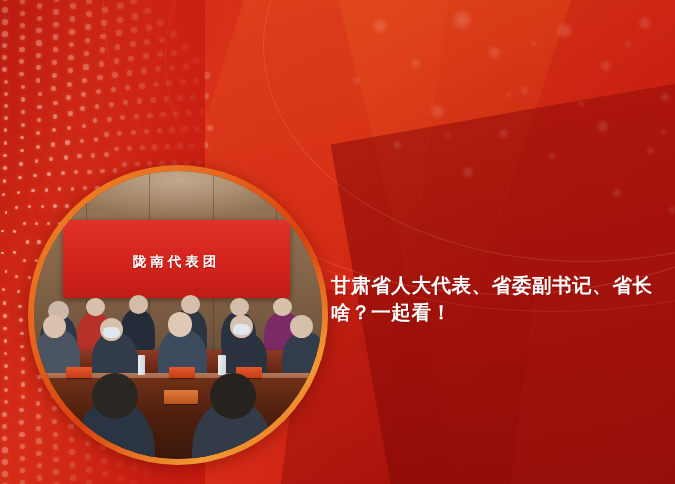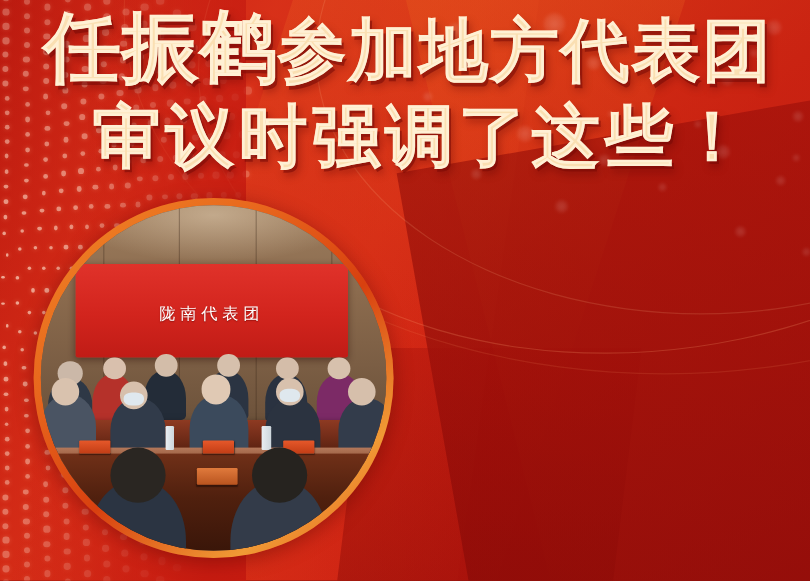--- a/index.html
+++ b/index.html
@@ -142,21 +142,21 @@
     display:flex;flex-direction:column;align-items:center;justify-content:center;
     overflow:hidden;
   }
   .banner-l1{
     color:#fff;font-weight:bold;font-size:13.5px;letter-spacing:.5px;
     font-family:"Liberation Serif","DejaVu Serif",serif;
     text-shadow:0 1px 1px rgba(90,6,4,.5);
     white-space:nowrap;
   }
   .banner-l2{
-    color:#fff;font-weight:normal;font-size:13.5px;letter-spacing:4px;margin-top:6px;
+    color:#fff;font-weight:bold;font-size:13.5px;letter-spacing:4px;margin-top:6px;
     font-family:"Liberation Serif","DejaVu Serif",serif;
     text-shadow:0 1px 1px rgba(90,6,4,.5);
     white-space:nowrap;
   }
   .table-far{
     position:absolute;left:-6%;top:62%;right:-6%;height:10%;
     background:linear-gradient(180deg,#8e3a22 0%,#6d2a17 60%,#55200f 100%);
     box-shadow:0 2px 5px rgba(20,6,3,.5);
   }
   .table-near{
@@ -708,26 +708,20 @@
       <div class="dot" style="left: 203.383px; top: 405.36px; width: 6.45px; height: 6.45px; opacity: 0.25;"></div>
       <div class="dot" style="left: 193.09px; top: 419.628px; width: 6.45px; height: 6.45px; opacity: 0.25;"></div>
       <div class="dot" style="left: 181.972px; top: 433.236px; width: 6.45px; height: 6.45px; opacity: 0.25;"></div>
       <div class="dot" style="left: 170.068px; top: 446.134px; width: 6.45px; height: 6.45px; opacity: 0.25;"></div>
       <div class="dot" style="left: 157.423px; top: 458.276px; width: 6.45px; height: 6.45px; opacity: 0.25;"></div>
       <div class="dot" style="left: 144.082px; top: 469.617px; width: 6.45px; height: 6.45px; opacity: 0.25;"></div>
       <div class="dot" style="left: 130.094px; top: 480.115px; width: 6.45px; height: 6.45px; opacity: 0.25;"></div>
     </div>
   <div class="dots-fade"></div>
 
-  <div class="headline">
-    <div class="hl-line hl-line1">
-      <span class="big">任振鹤</span><span>参加地方代表团</span>
-    </div>
-    <div class="hl-line hl-line2">审议时强调了这些！</div>
-  </div>
 
   <div class="photo-wrap">
     <div class="photo-ring"></div>
     <div class="photo-clip">
       <div class="room">
         <div class="room-wall">
           <div class="wall-glow"></div>
           <div class="wall-panel" style="left:18%"></div>
           <div class="wall-panel" style="left:40%"></div>
           <div class="wall-panel" style="left:62%"></div>
@@ -778,15 +772,17 @@
         <div class="person" style="left:14%;top:80%;width:28%;height:30%;background:#2b3442;"></div>
         <div class="head" style="left:20%;top:70%;width:16%;height:16%;background:#2a2622;"></div>
         <div class="person" style="left:55%;top:80%;width:28%;height:30%;background:#333b49;"></div>
         <div class="head" style="left:61%;top:70%;width:16%;height:16%;background:#26231f;"></div>
         <div class="nameplate" style="left:45%;top:76%;width:12%;height:5%;background:linear-gradient(180deg,#e07a3c,#b9541f);"></div>
       </div>
     </div>
   </div>
 
   <div class="body-text">
+    <div class="ln">甘肃省人大代表、省委副书记、省长</div>
+    <div class="ln">啥？一起看！</div>
   </div>
 
 </div>
 
 </body></html>

